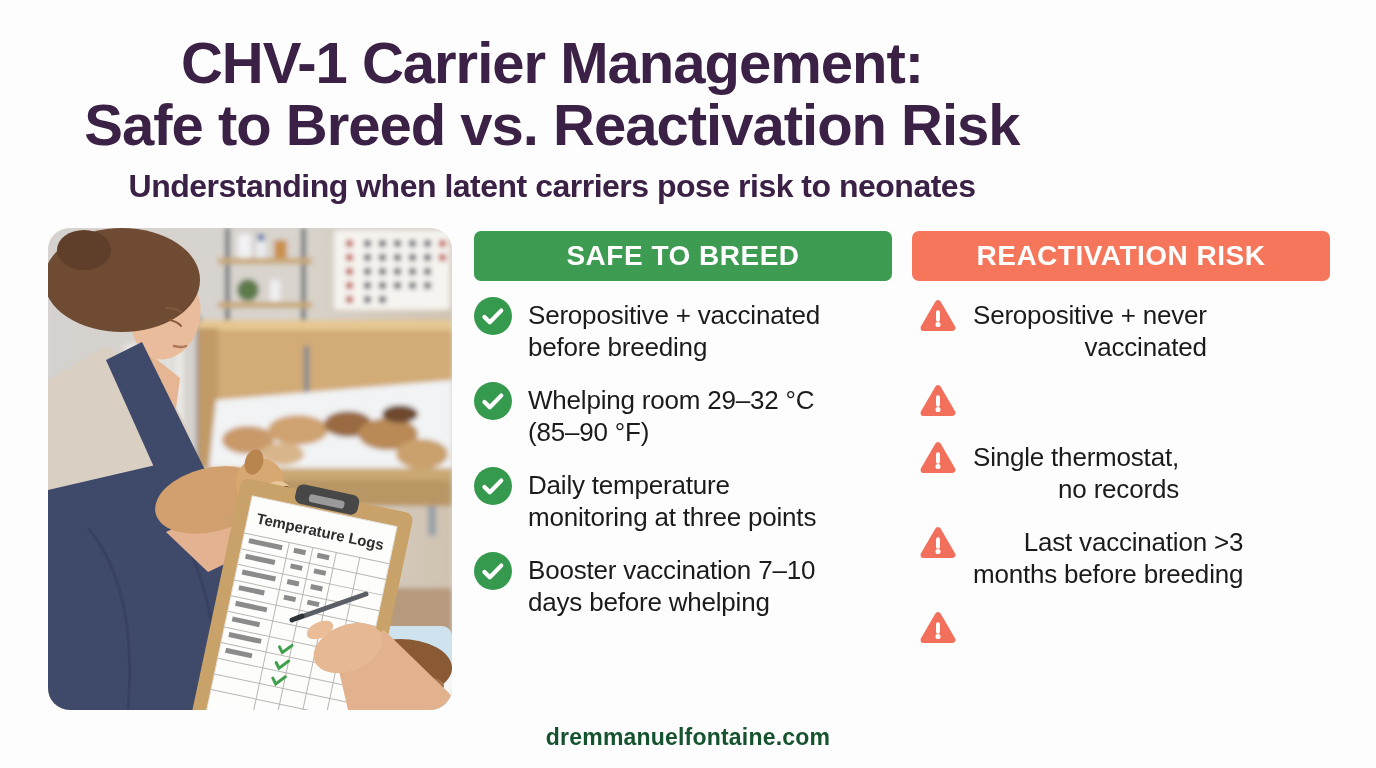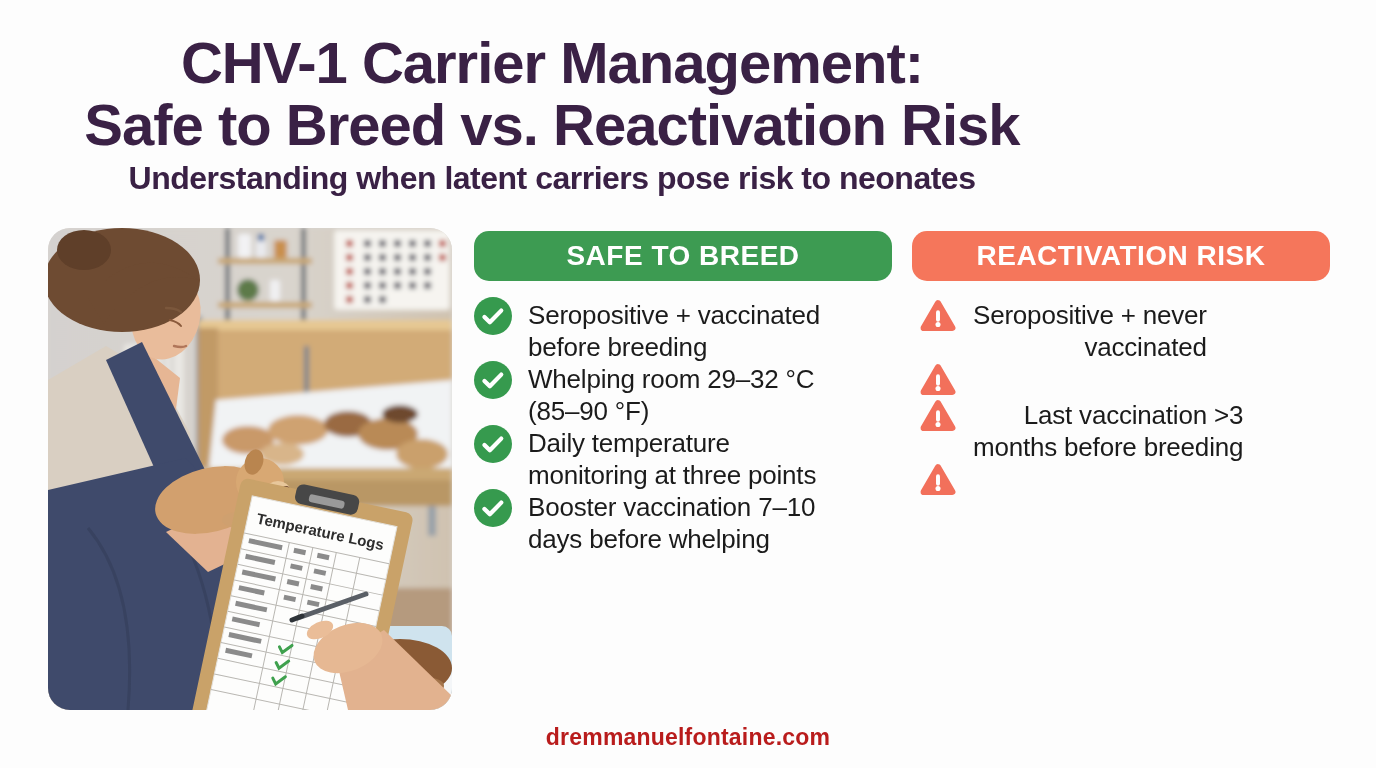--- a/index.html
+++ b/index.html
@@ -13,58 +13,58 @@
   }
   .canvas { position:absolute; inset:0; }
 
   
   .title-block { position:absolute; top:32px; left:0; width:1104px; text-align:center; }
   .title-line {
     font-size:58px; font-weight:bold; color:#3a2145;
     line-height:62px; letter-spacing:-1px;
   }
   .subtitle {
-    margin-top:4px; font-size:32px; font-weight:bold; color:#3a2145;
+    margin-top:12px; font-size:32px; font-weight:bold; color:#3a2145;
     letter-spacing:-0.5px;
   }
 
   
   .photo {
     position:absolute; left:48px; top:228px; width:404px; height:482px;
     border-radius:22px; overflow:hidden; background:#d8d4cf;
   }
   .photo svg { display:block; width:100%; height:100%; }
 
   
   .column { position:absolute; top:231px; width:418px; }
   .column.safe { left:474px; }
   .column.risk { left:912px;text-align:right; }
   .column-header {
-    height:50px; border-radius:15px;
+    height:50px; border-radius:7px;
     display:flex; align-items:center; justify-content:center;
     color:#ffffff; font-size:28px; font-weight:bold; letter-spacing:0.5px;
   }
   .column.safe .column-header { background:#3d9b52; }
   .column.risk .column-header { background:#f5765b; }
 
-  ul.items { list-style:none; margin-top:18px; display:flex; flex-direction:column; }
+  ul.items { list-style:none; margin-top:18px; display:flex; flex-direction:column; gap:21px; }
   li.item { display:flex; align-items:flex-start; }
   .icon { flex:0 0 38px; width:38px; height:38px; margin-top:-2px; }
   .column.risk .icon { margin-left:7px; }
   .icon svg { width:38px; height:38px; display:block; }
   .item-text {
     margin-left:16px; white-space:pre-line;
     font-size:26px; line-height:32px; font-weight:500; color:#1b1b1b;
     letter-spacing:-0.2px;
   }
 
   
   .footer {
     position:absolute; top:724px; left:0; width:1376px; text-align:center;
-    font-size:23px; font-weight:bold; color:#b91c1c; letter-spacing:0.2px;
+    font-size:23px; font-weight:bold; color:#14532d; letter-spacing:0.2px;
   }
 </style>
 </head>
 <body>
 
 <div class="canvas">
 
   <div class="title-block">
     <div class="title-line">CHV-1 Carrier Management:</div>
     <div class="title-line">Safe to Breed vs. Reactivation Risk</div>
@@ -322,20 +322,31 @@
         </span>
       </li>
       <li class="item">
         <span class="icon">
           <svg viewBox="0 0 24 24">
               <path d="M12 4 L21 19.5 H3 Z" fill="#f2705b" stroke="#f2705b" stroke-width="4" stroke-linejoin="round"></path>
               <path d="M12 9.6v4.8" stroke="#fff" stroke-width="2.5" stroke-linecap="round"></path>
               <circle cx="12" cy="17.4" r="1.6" fill="#fff"></circle>
             </svg>
         </span>
+        <span class="item-text">Single thermostat,
+no records</span>
+      </li>
+      <li class="item">
+        <span class="icon">
+          <svg viewBox="0 0 24 24">
+              <path d="M12 4 L21 19.5 H3 Z" fill="#f2705b" stroke="#f2705b" stroke-width="4" stroke-linejoin="round"></path>
+              <path d="M12 9.6v4.8" stroke="#fff" stroke-width="2.5" stroke-linecap="round"></path>
+              <circle cx="12" cy="17.4" r="1.6" fill="#fff"></circle>
+            </svg>
+        </span>
         <span class="item-text">Last vaccination &gt;3
 months before breeding</span>
       </li>
       <li class="item">
         <span class="icon">
           <svg viewBox="0 0 24 24">
               <path d="M12 4 L21 19.5 H3 Z" fill="#f2705b" stroke="#f2705b" stroke-width="4" stroke-linejoin="round"></path>
               <path d="M12 9.6v4.8" stroke="#fff" stroke-width="2.5" stroke-linecap="round"></path>
               <circle cx="12" cy="17.4" r="1.6" fill="#fff"></circle>
             </svg>

